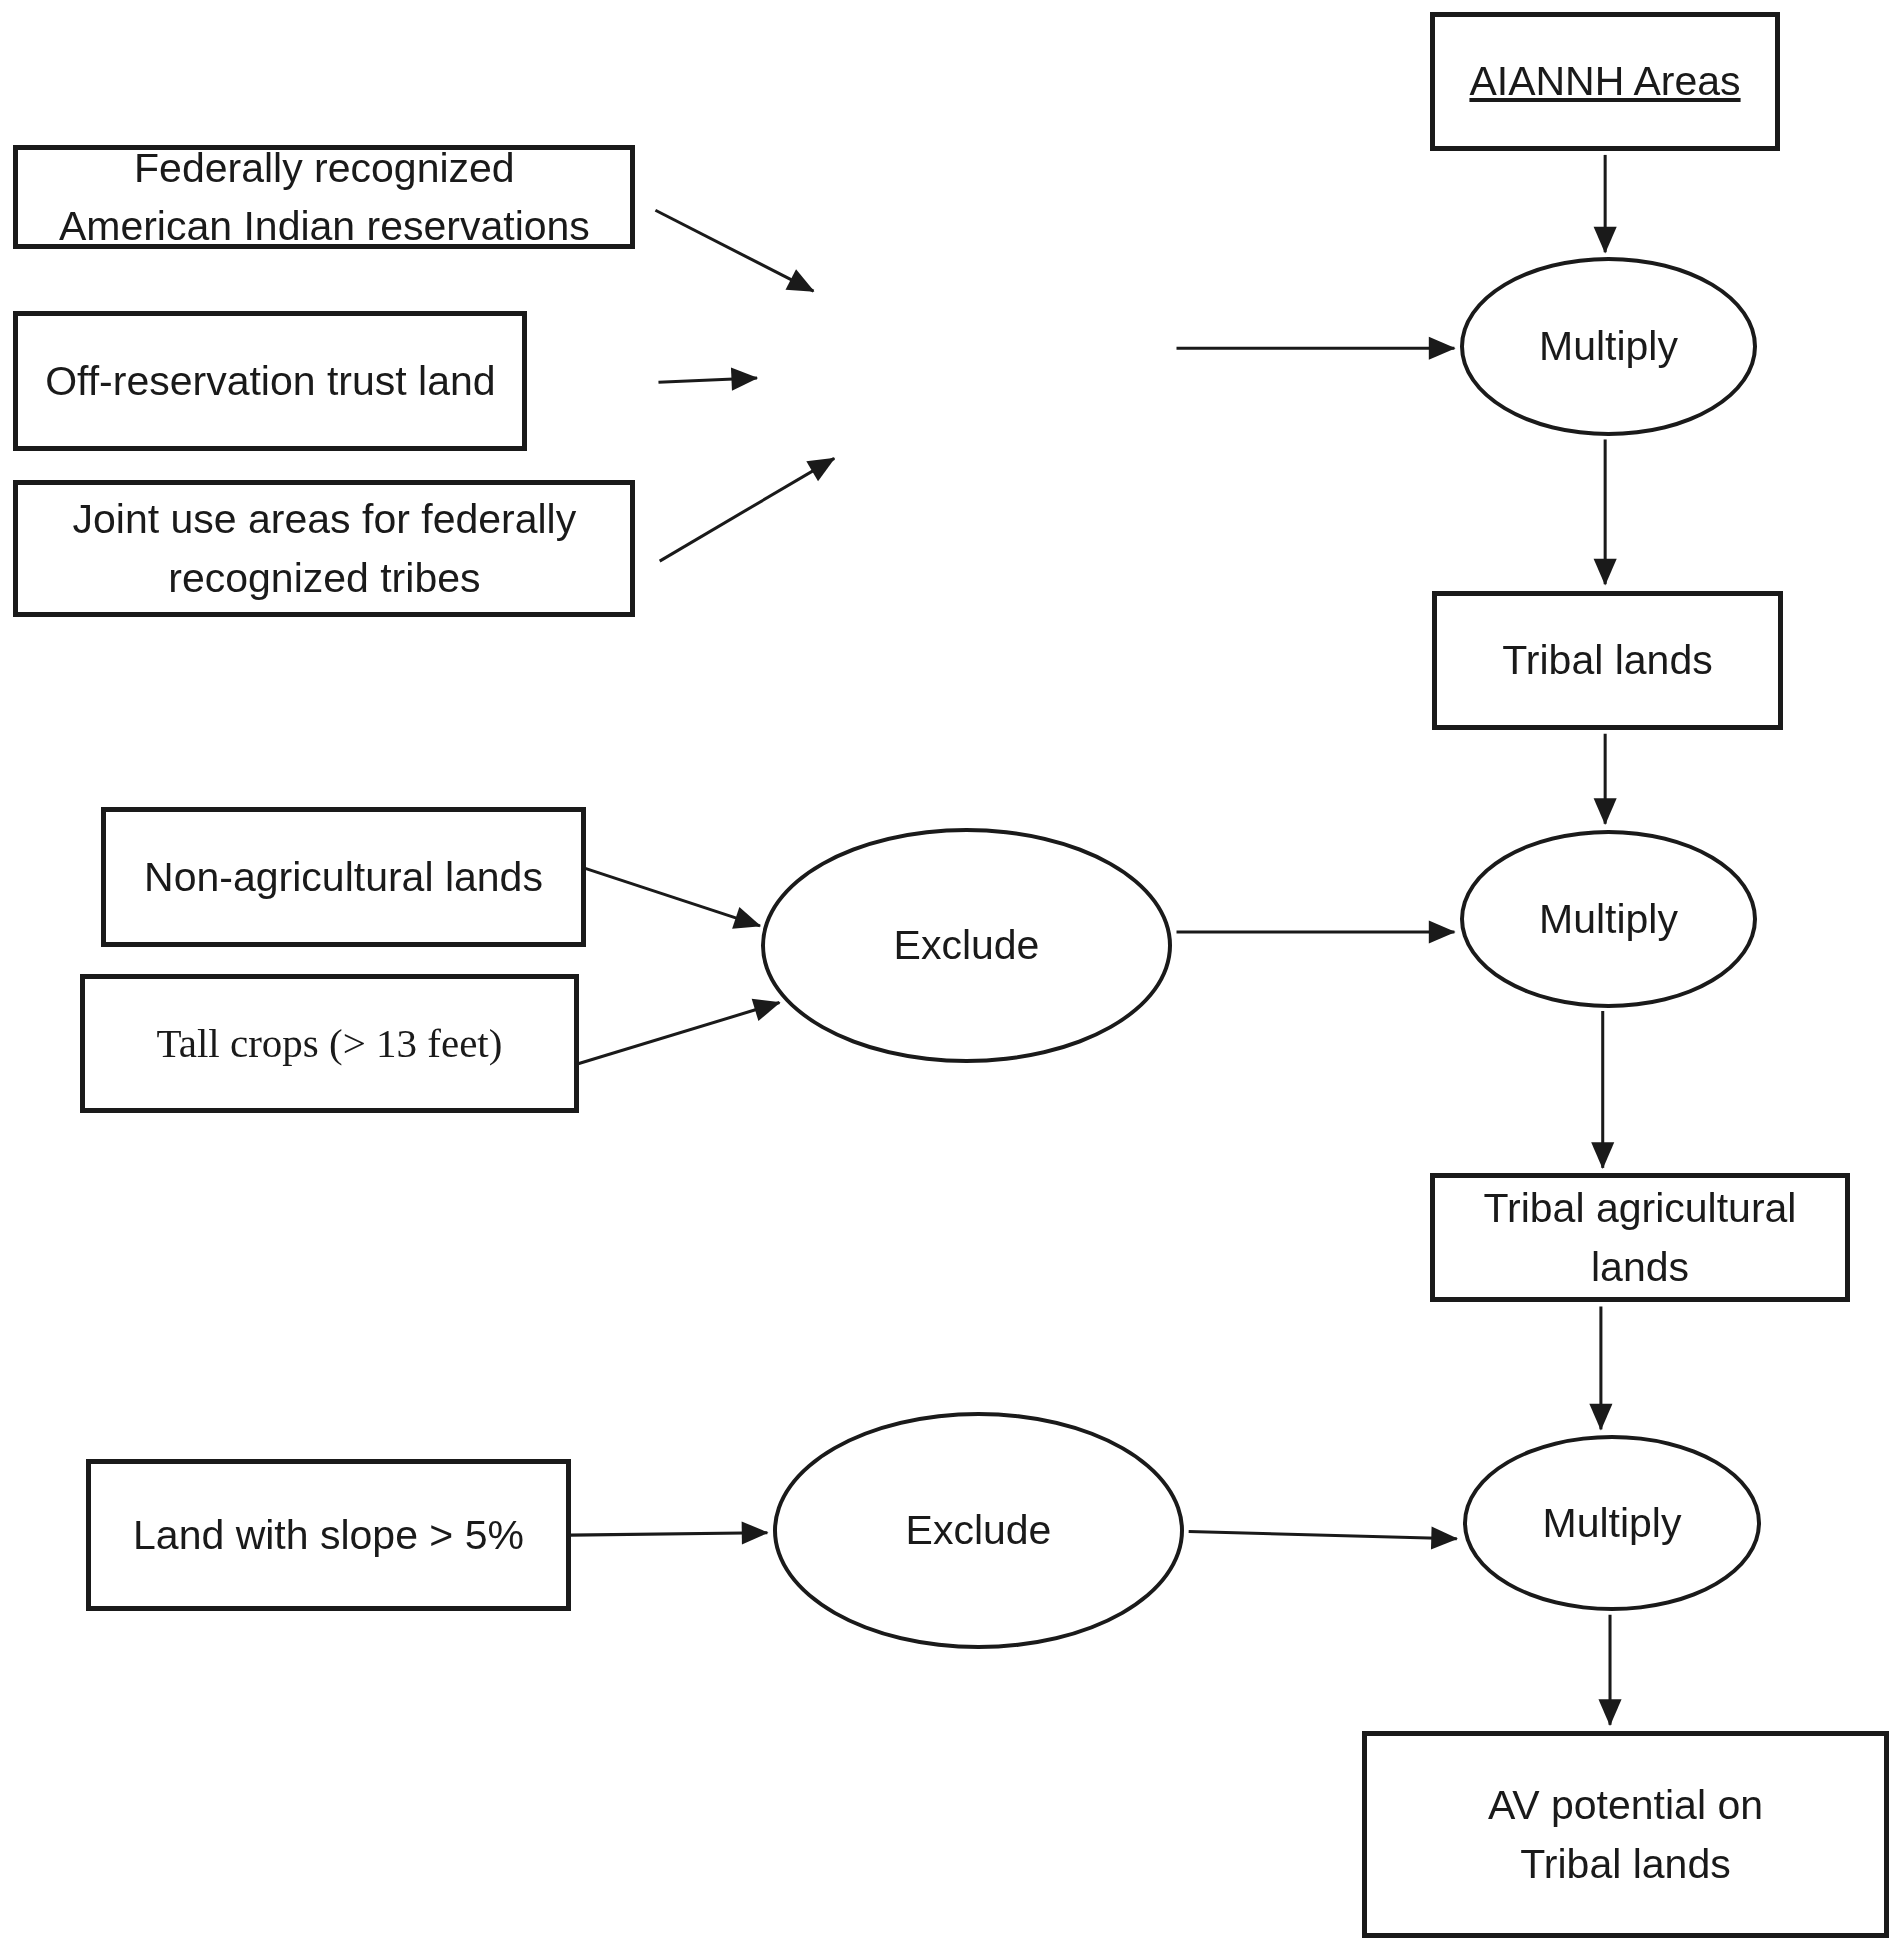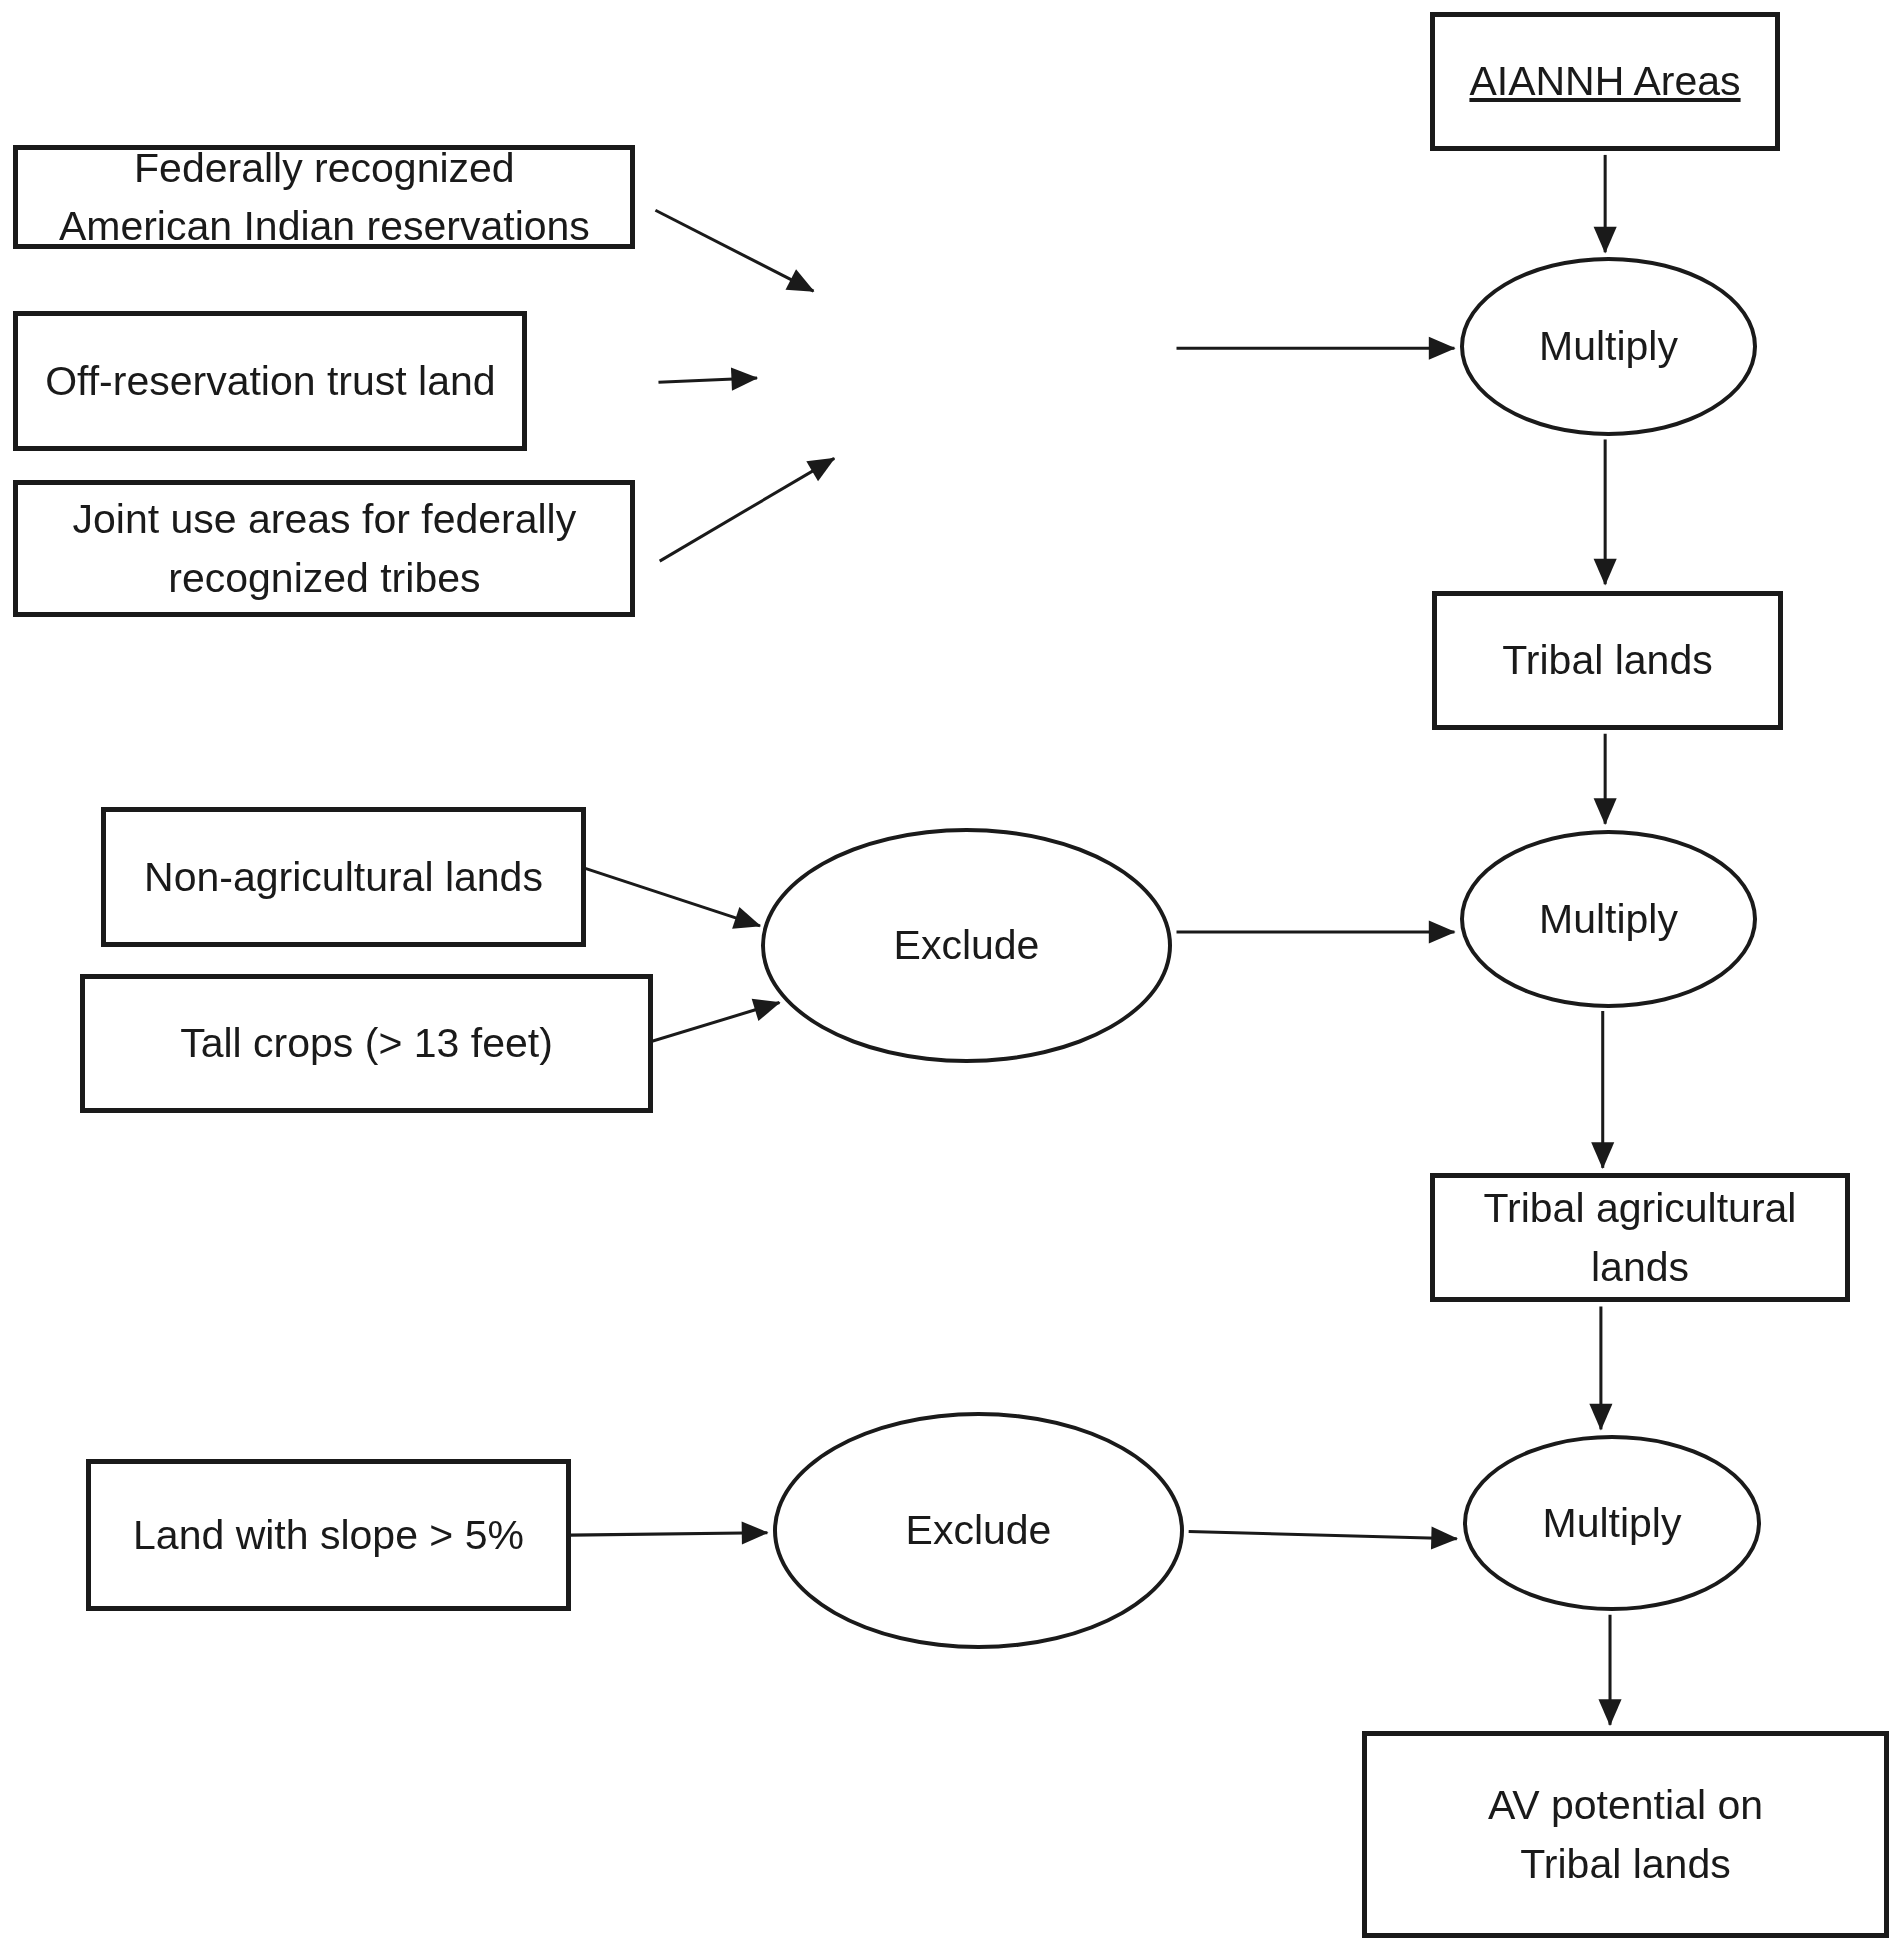--- a/index.html
+++ b/index.html
@@ -57,21 +57,21 @@
 recognized tribes</div>
 
   <div class="node rect" style="left:1430px; top:12px; width:350px; height:139px;text-decoration:underline;">AIANNH Areas</div>
 
 
   <div class="node ellipse" style="left:1460px; top:257px; width:297px; height:179px;">Multiply</div>
 
   <div class="node rect" style="left:1432px; top:591px; width:351px; height:139px;">Tribal lands</div>
 
   <div class="node rect" style="left:80px; top:807px; width:485px; height:140px;margin-left:21px;">Non-agricultural lands</div>
-  <div class="node rect" style="left:80px; top:974px; width:573px; height:139px;">Tall crops (&gt; 13 feet)</div>
+  <div class="node rect" style="left:80px; top:974px; width:499px; height:139px;font-family:Liberation Serif, serif;">Tall crops (&gt; 13 feet)</div>
 
   <div class="node ellipse" style="left:761px; top:828px; width:411px; height:235px;">Exclude</div>
 
   <div class="node ellipse" style="left:1460px; top:830px; width:297px; height:178px;">Multiply</div>
 
   <div class="node rect" style="left:1430px; top:1173px; width:420px; height:129px;">Tribal agricultural
 lands</div>
 
   <div class="node rect" style="left:86px; top:1459px; width:485px; height:152px;">Land with slope &gt; 5%</div>
 

